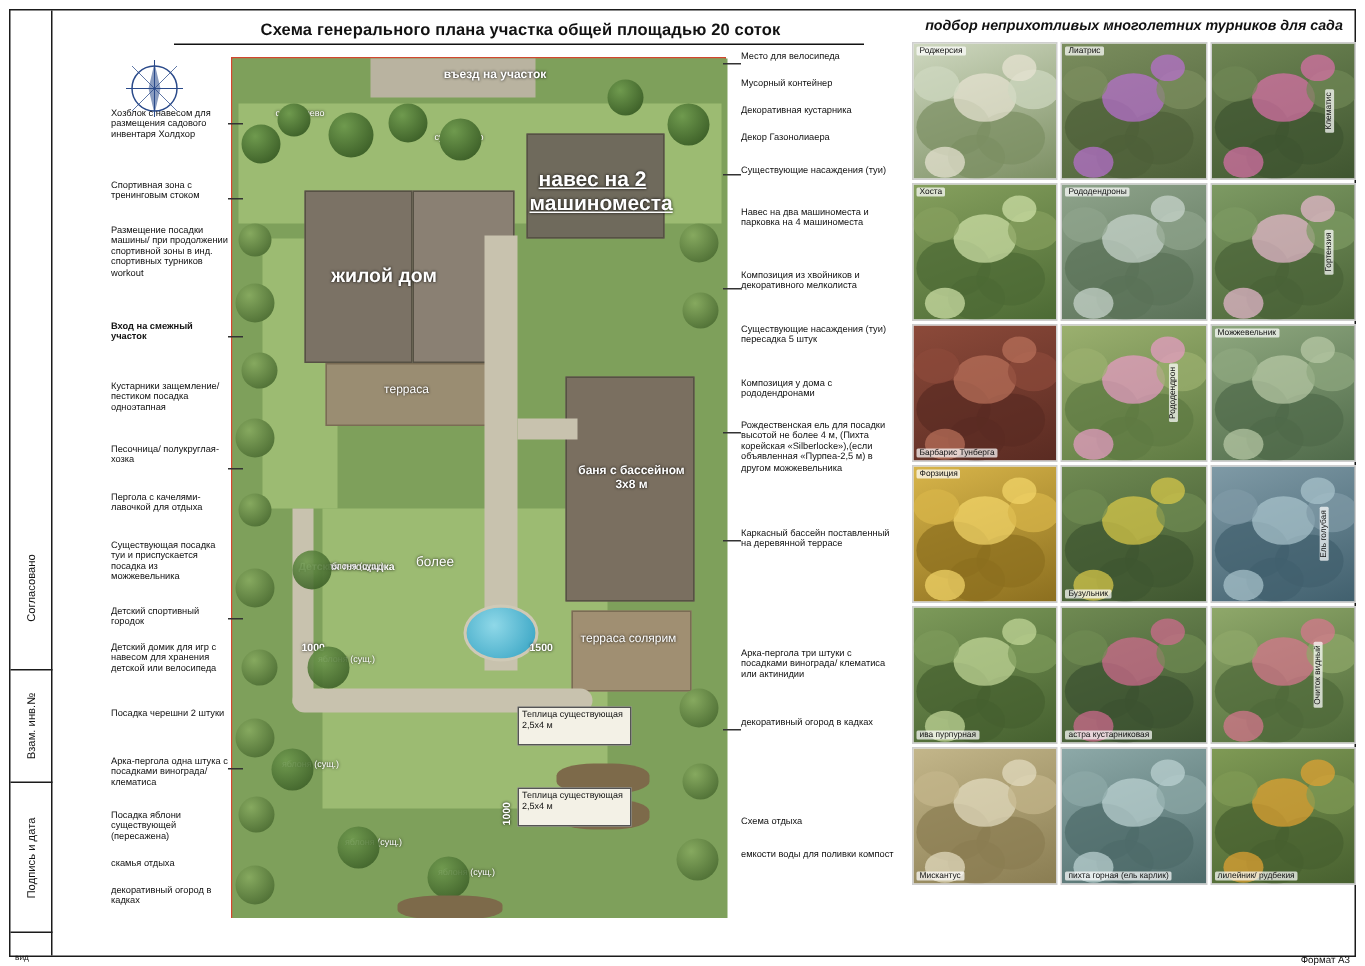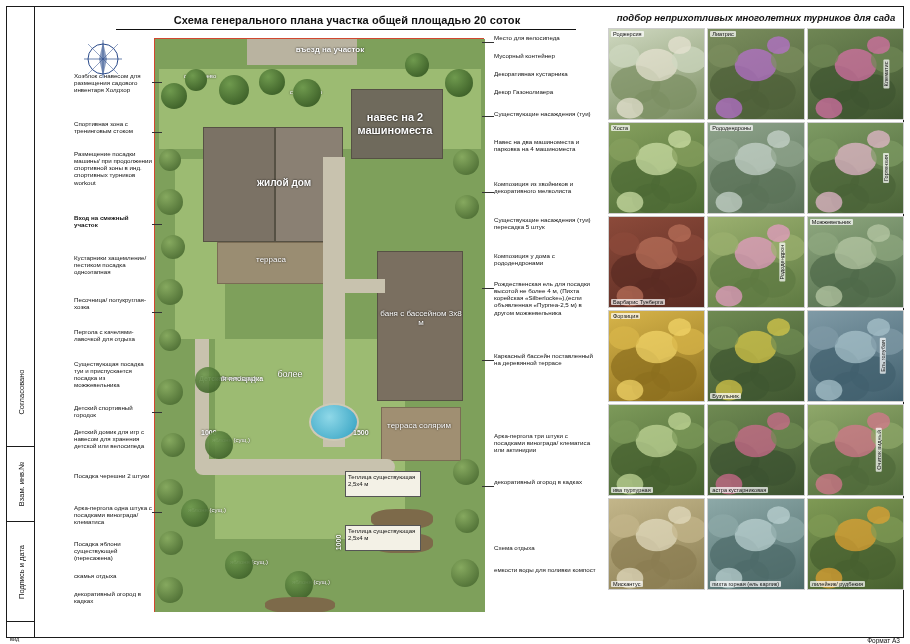--- a/index.html
+++ b/index.html
@@ -89,31 +89,31 @@
 
       <div class="grassdark" style="left:0;top:0;width:330px;height:580px;"></div>
       <div class="grasslight" style="left:4px;top:30px;width:322px;height:80px;"></div>
       <div class="grasslight" style="left:60px;top:300px;width:190px;height:200px;"></div>
       <div class="grasslight" style="left:20px;top:120px;width:50px;height:180px;"></div>
 
       <div class="path" style="left:92px;top:0px;width:110px;height:26px;background:#b9b3a0;"></div>
       <div class="lbl w" style="left:92px;top:6px;width:106px;font-size:8px;font-weight:bold;margin-left:30px;">въезд на участок</div>
 
       <div class="roof" style="left:196px;top:50px;width:92px;height:70px;background:#6f6a5c;"></div>
-      <div class="lbl w" style="left:198px;top:72px;width:84px;font-size:11px;font-weight:bold;">навес на 2 машиноместа</div>
+      <div class="lbl w" style="left:198px;top:72px;width:84px;font-size:14px;font-weight:bold;text-decoration:underline;">навес на 2 машиноместа</div>
 
       <div class="roof" style="left:48px;top:88px;width:72px;height:115px;background:#7b7265;"></div>
       <div class="roof" style="left:120px;top:88px;width:68px;height:115px;background:#8a8073;"></div>
-      <div class="lbl w" style="left:64px;top:138px;width:130px;font-size:10px;font-weight:bold;">жилой дом</div>
+      <div class="lbl w" style="left:36px;top:138px;width:130px;font-size:13px;font-weight:bold;">жилой дом</div>
 
       <div class="deck" style="left:62px;top:203px;width:108px;height:42px;background:#9a8d72;"></div>
       <div class="lbl" style="left:62px;top:216px;width:108px;font-size:8px;color:#fff;text-shadow:0 0 2px #000;">терраса</div>
 
       <div class="roof" style="left:222px;top:212px;width:86px;height:150px;background:#7a6f60;"></div>
-      <div class="lbl w" style="left:224px;top:270px;width:84px;font-size:8px;font-weight:normal;">баня с бассейном 3х8 м</div>
+      <div class="lbl w" style="left:224px;top:270px;width:84px;font-size:8px;font-weight:bold;">баня с бассейном 3х8 м</div>
 
       <div class="deck" style="left:226px;top:368px;width:80px;height:54px;background:#a08f72;"></div>
       <div class="lbl" style="left:226px;top:382px;width:76px;font-size:8px;color:#fff;text-shadow:0 0 2px #000;">терраса солярим</div>
 
       <div class="path" style="left:168px;top:118px;width:22px;height:290px;background:#c8c2ae;"></div>
       <div class="path" style="left:40px;top:420px;width:200px;height:16px;background:#c8c2ae;border-radius:8px;"></div>
       <div class="path" style="left:40px;top:300px;width:14px;height:130px;background:#c8c2ae;"></div>
       <div class="path" style="left:190px;top:240px;width:40px;height:14px;background:#c8c2ae;"></div>
 
       <div class="lbl" style="left:100px;top:330px;width:70px;font-size:9px;color:#fff;text-shadow:0 0 2px #000;">более</div>

